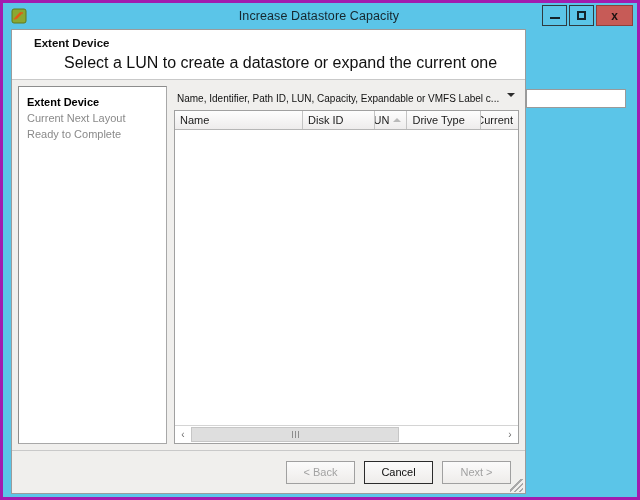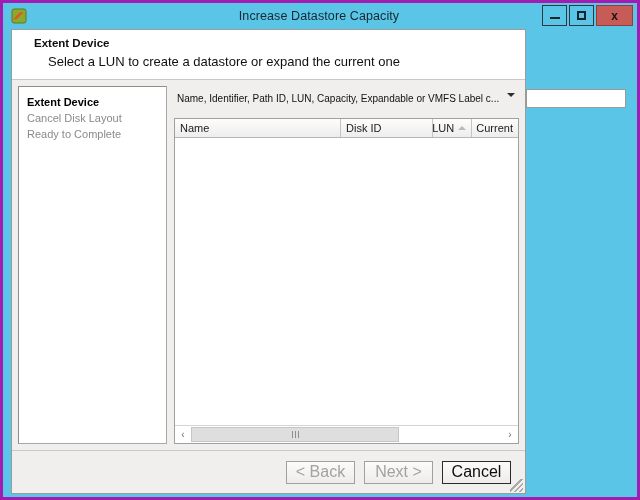--- a/index.html
+++ b/index.html
@@ -120,23 +120,23 @@
     box-sizing: border-box;
     position: relative;
   }
   .page-title {
     font-weight: bold;
     font-size: 11.5px;
     color: #0f0f0f;
     margin-left: 22px;
   }
   .page-subtitle {
-    font-size: 13px;
+    font-size: 16px;
     color: #111;
-    margin-left: 36px;
+    margin-left: 52px;
     margin-top: 5px;
   }
   .header-rule {
     position: absolute;
     left: 0; right: 0; bottom: 0;
     height: 1px;
     background: #c9c9c9;
   }
 
   
@@ -219,21 +219,20 @@
 
   
   .tablewrap {
     flex: 1 1 auto;
     min-height: 0;
     border: 1px solid #a0a0a0;
     background: #14532d;
     display: flex;
     flex-direction: column;
     box-sizing: border-box;
-    margin-top: 8px;
   }
   .thead {
     flex: 0 0 18px;
     display: flex;
     background: linear-gradient(#fdfdfd, #eceaea);
     border-bottom: 1px solid #b6b6b6;
   }
   .th {
     display: flex;
     align-items: center;
@@ -322,21 +321,21 @@
     padding-right: 14px;
     gap: 9px;
     position: relative;
   }
   .btn {
     width: 69px;
     height: 23px;
     border: 1px solid #a0a0a0;
     background: linear-gradient(#fbfbfb, #eeecea);
     font-family: "Liberation Sans", sans-serif;
-    font-size: 16px;
+    font-size: 11px;
     color: #a2a2a2;
     box-sizing: border-box;
     cursor: default;
     padding: 0;
   }
   .btn.enabled {
     color: #0d0d0d;
     border-color: #2b2b2b;
   }
   .resize-grip {
@@ -382,21 +381,21 @@
     <div class="pageheader">
       <div class="page-title">Extent Device</div>
       <div class="page-subtitle">Select a LUN to create a datastore or expand the current one</div>
       <div class="header-rule"></div>
     </div>
 
     <div class="body">
 
       <div class="sidebar">
         <div class="nav-item active">Extent Device</div>
-        <div class="nav-item">Cancel Disk Layout</div>
+        <div class="nav-item">Current Next Layout</div>
         <div class="nav-item">Ready to Complete</div>
       </div>
 
       <div class="main">
 
         <div class="filterbar">
           <div class="filter-select">
             <span>Name, Identifier, Path ID, LUN, Capacity, Expandable or VMFS Label c...</span>
             <span class="caret"></span>
           </div>
@@ -408,20 +407,23 @@
           <div class="thead">
             <div class="th c-name">
               <span>Name</span>
             </div>
             <div class="th c-pathid">
               <span>Disk ID</span>
             </div>
             <div class="th c-lun">
               <span>LUN</span>
               <span class="sort-asc"></span>
+            </div>
+            <div class="th c-drive">
+              <span>Drive Type</span>
             </div>
             <div class="th c-capacity">
               <span>Current</span>
             </div>
           </div>
           <div class="tbody"></div>
           <div class="hscroll">
             <div class="sb-arrow">‹</div>
             <div class="sb-track">
               <div class="sb-thumb">
@@ -434,19 +436,19 @@
             </div>
             <div class="sb-arrow">›</div>
           </div>
         </div>
 
       </div>
     </div>
 
     <div class="footer">
       <button class="btn">&lt; Back</button>
+      <button class="btn enabled">Cancel</button>
       <button class="btn">Next &gt;</button>
-      <button class="btn enabled">Cancel</button>
       <span class="resize-grip"></span>
     </div>
 
   </div>
 </div>
 
 </body></html>

